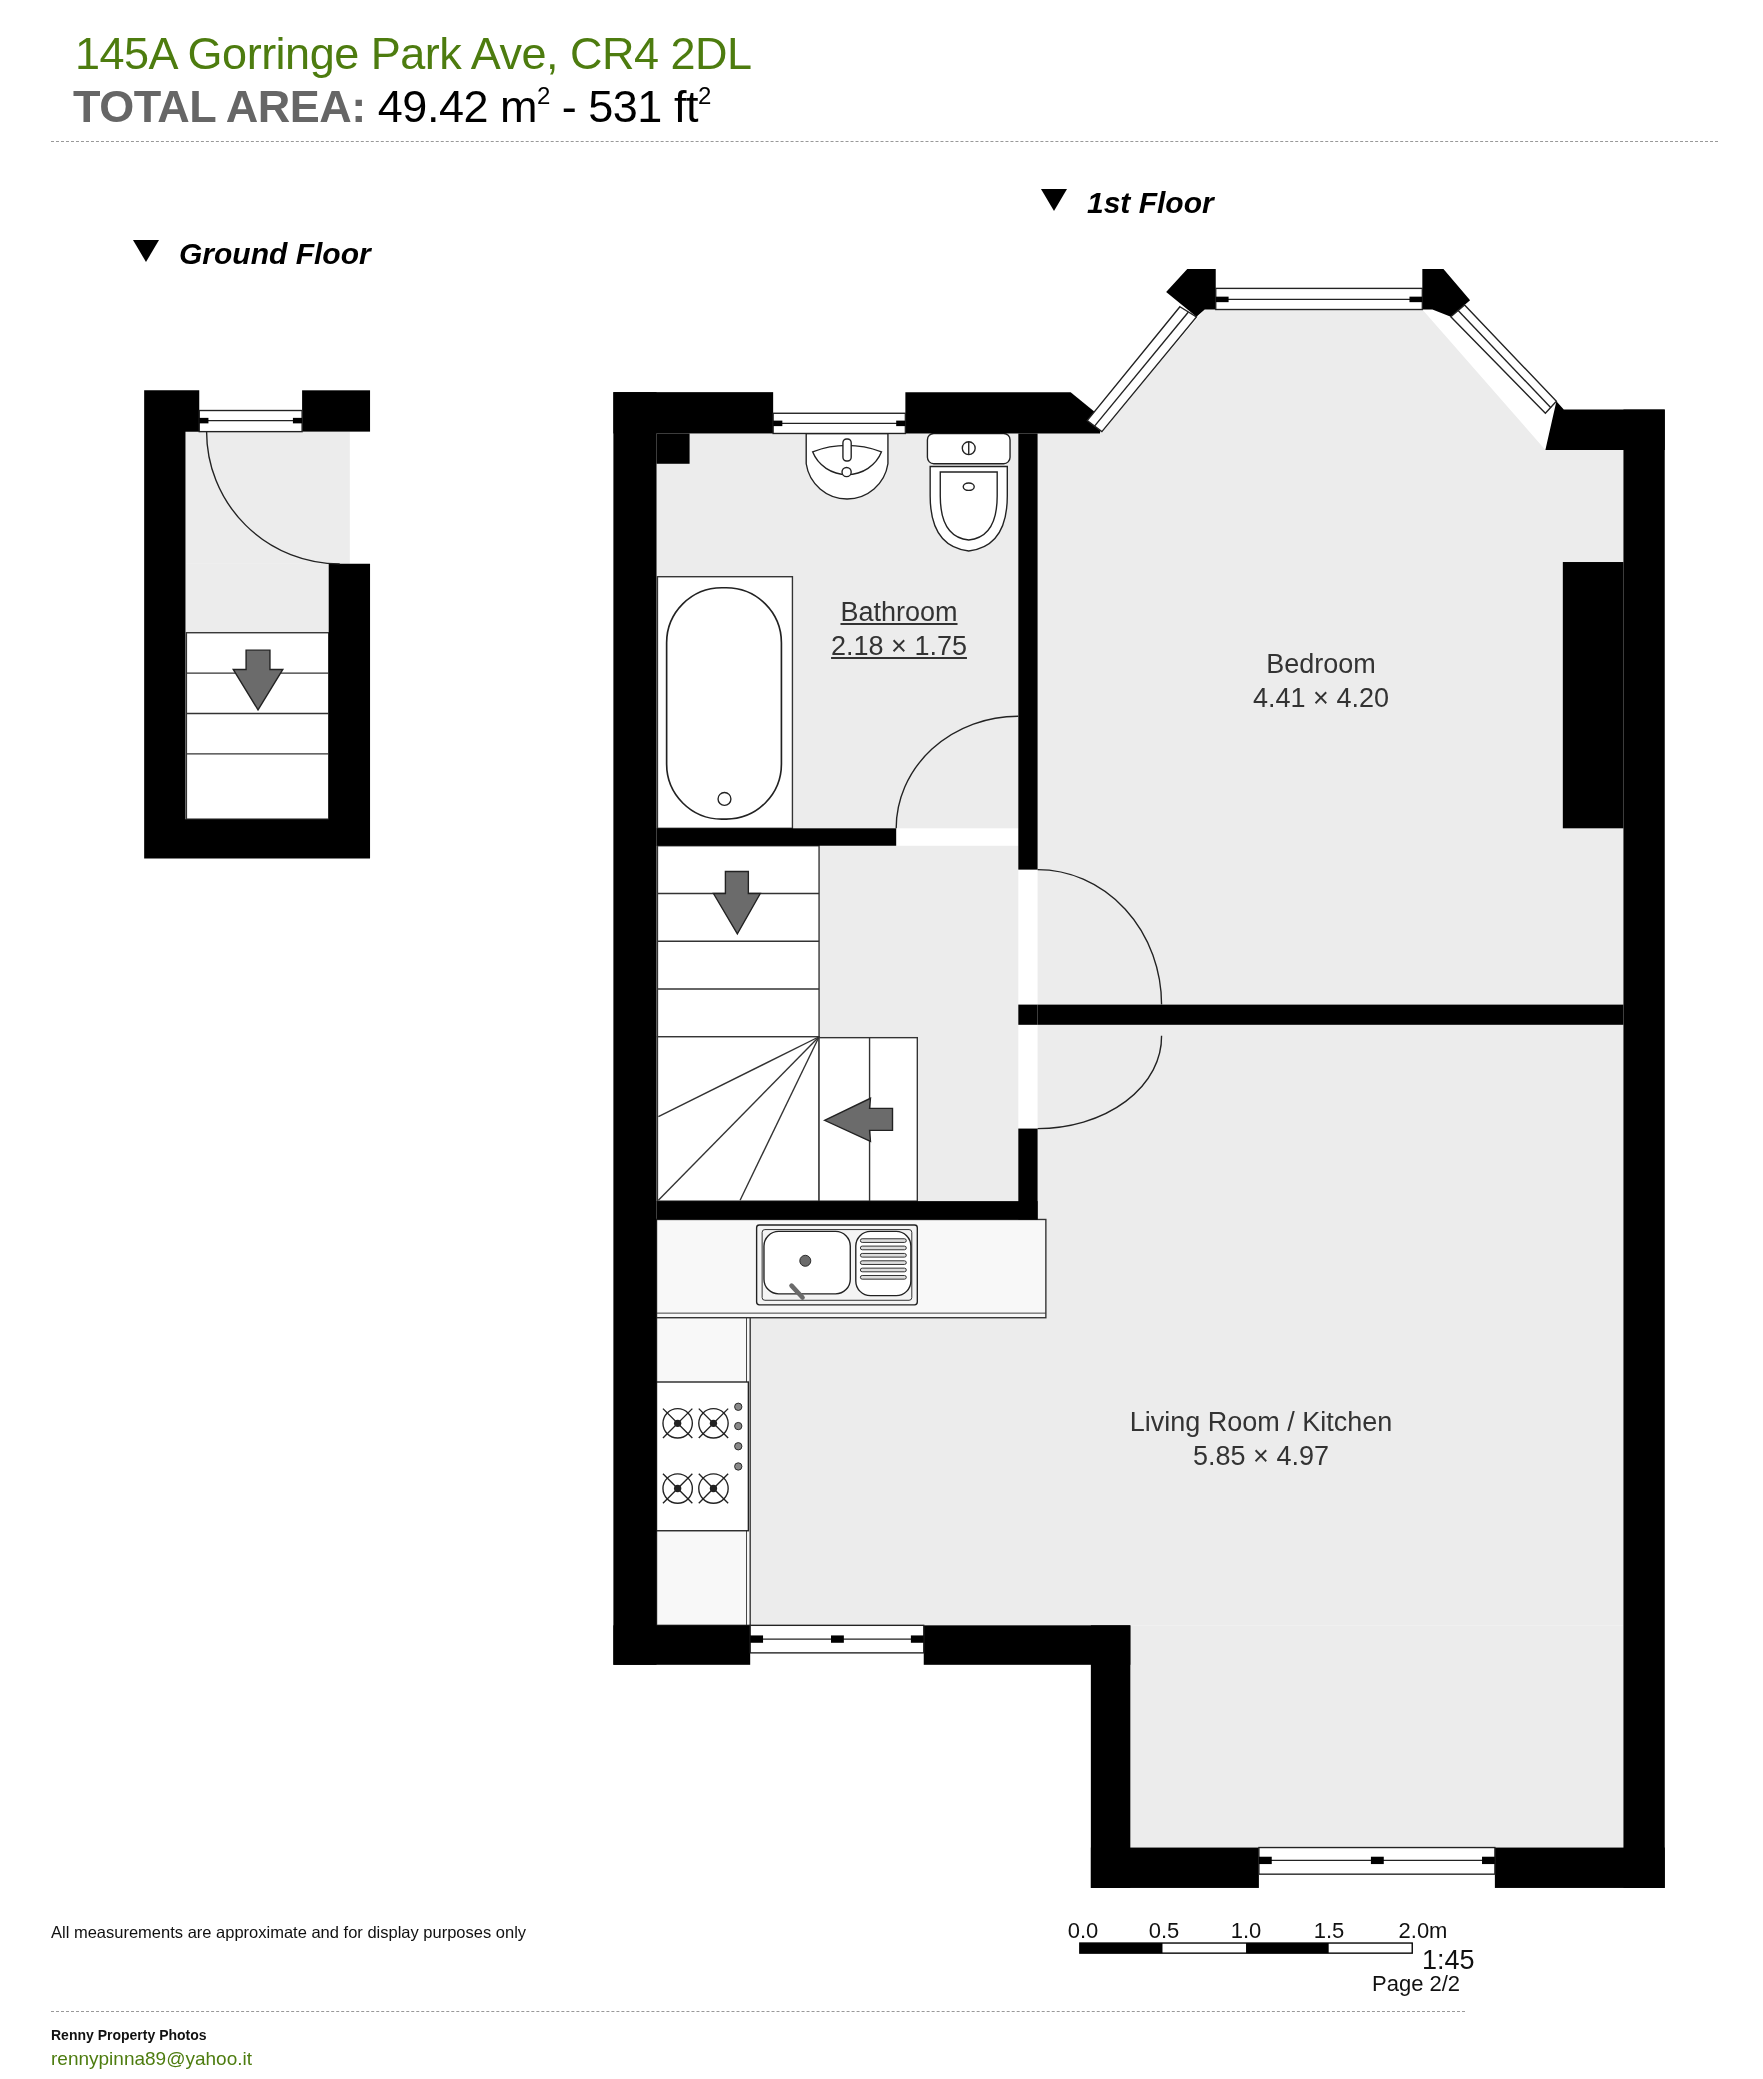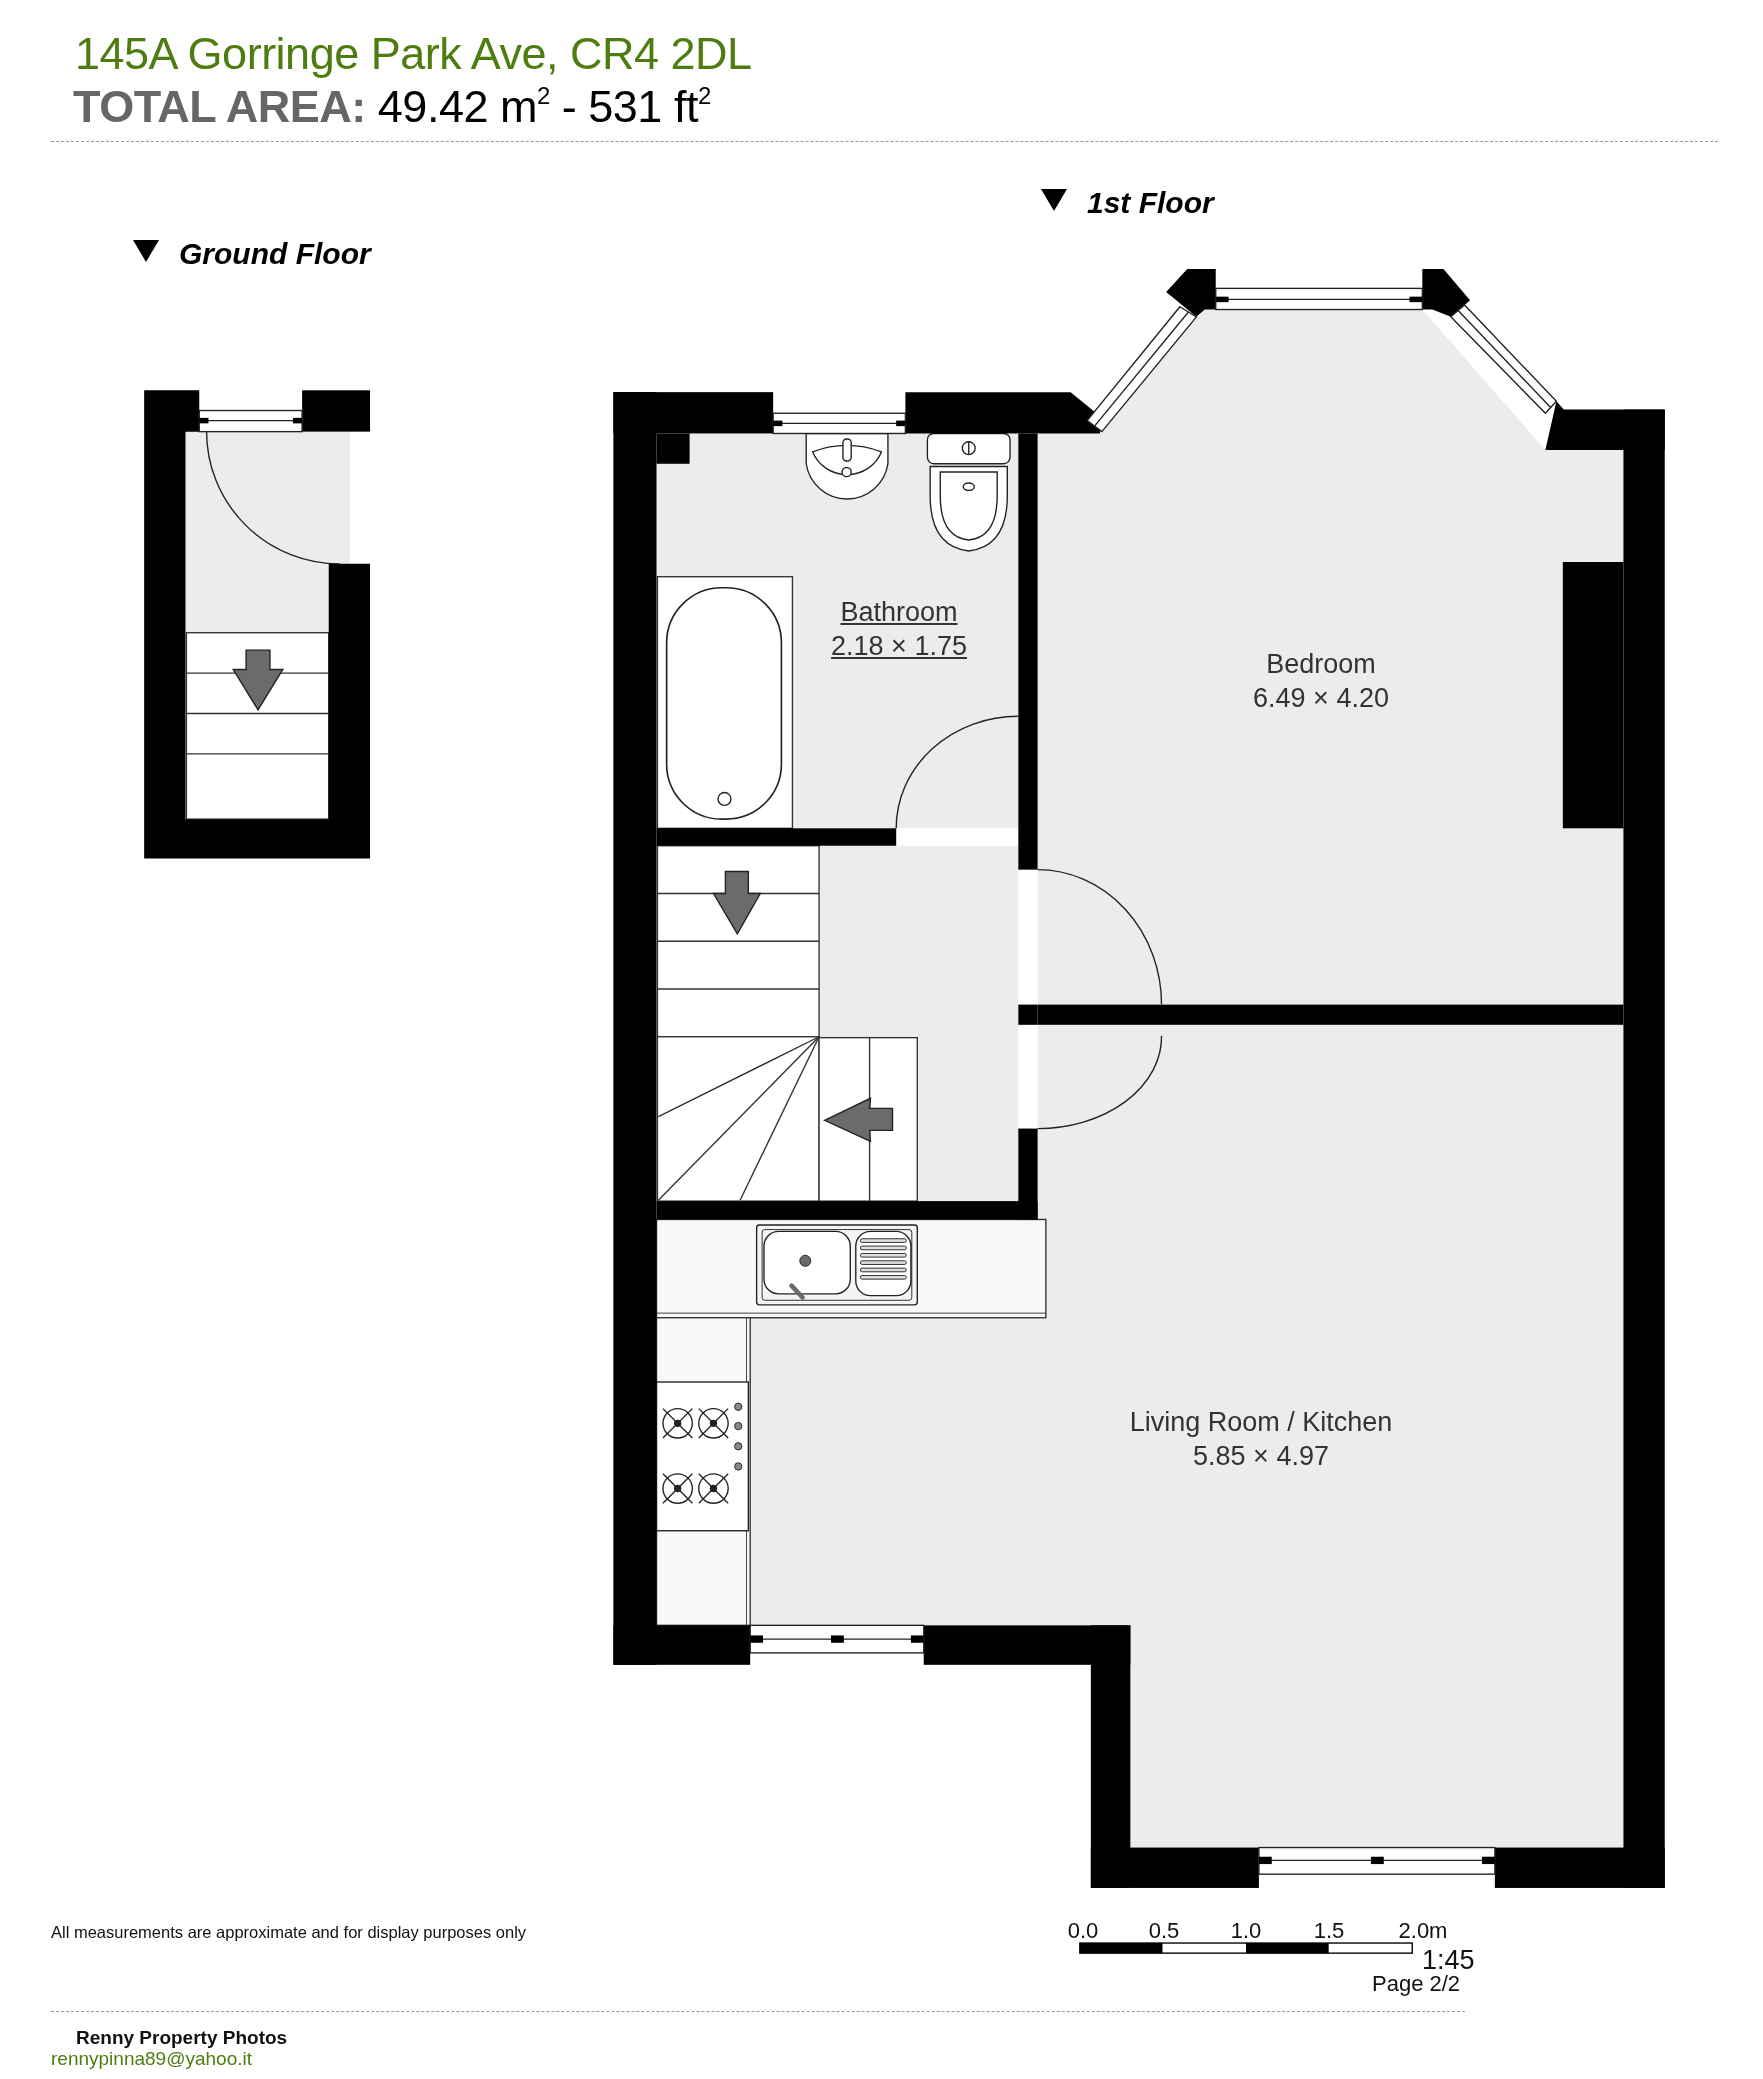--- a/index.html
+++ b/index.html
@@ -12,21 +12,21 @@
   .title-line2 sup { font-size: 24px; vertical-align: 18.4px; line-height: 0; }
   .dash { position: absolute; height: 0; border-top: 1.8px dashed #999; }
   .floor-label { font-size: 30px; font-weight: bold; line-height: 33px; font-style: italic; }
   .floor-label .tri { display: inline-block; width: 0; height: 0; border-left: 13px solid transparent; border-right: 13px solid transparent; border-top: 22px solid #000; margin-right: 20px; vertical-align: 1.8px; }
   .plan { position: absolute; left: 0; top: 0; }
   .room-label { position: absolute; text-align: center; color: #333; font-size: 27px; line-height: 34px; transform: translateX(-50%); }
   .disclaimer { left: 51px; top: 1923px; font-size: 16.5px; color: #111; }
   .scale-num { position: absolute; top: 1918px; font-size: 22px; color: #111; transform: translateX(-50%); }
   .scale-ratio { left: 1422px; top: 1945px; font-size: 27px; color: #111; }
   .page-num { left: 1372px; top: 1971px; font-size: 22px; color: #111; }
-  .company { left: 51px; top: 2027px; font-size: 19px; font-weight: bold; color: #111; margin-left: 25px; }
+  .company { left: 51px; top: 2027px; font-size: 14px; font-weight: bold; color: #111; }
   .email { left: 51px; top: 2048px; font-size: 19px; color: #4d7c0f; }
 </style>
 </head>
 <body>
 
 <div class="abs title-line1">145A Gorringe Park Ave, CR4 2DL</div>
 <div class="abs title-line2">
   <span class="lbl">TOTAL AREA:</span>
   <span class="val"><span>49.42 m</span><sup>2</sup><span> - </span><span>531 ft</span><sup>2</sup></span>
 </div>
@@ -243,21 +243,21 @@
     <rect x="1357" y="2116" width="90" height="11" fill="#000"></rect>
   </g>
 </svg>
 
 <div class="room-label" style="left:899px; top:595px;text-decoration:underline;">
   <div>Bathroom</div>
   <div>2.18 × 1.75</div>
 </div>
 <div class="room-label" style="left:1321px; top:647px;">
   <div>Bedroom</div>
-  <div>6.49 × 4.20</div>
+  <div>4.41 × 4.20</div>
 </div>
 <div class="room-label" style="left:1261px; top:1405px;">
   <div>Living Room / Kitchen</div>
   <div>5.85 × 4.97</div>
 </div>
 
 <div class="abs disclaimer">All measurements are approximate and for display purposes only</div>
 <div class="scale-num" style="left:1083px;">0.0</div>
 <div class="scale-num" style="left:1164px;">0.5</div>
 <div class="scale-num" style="left:1246px;">1.0</div>

